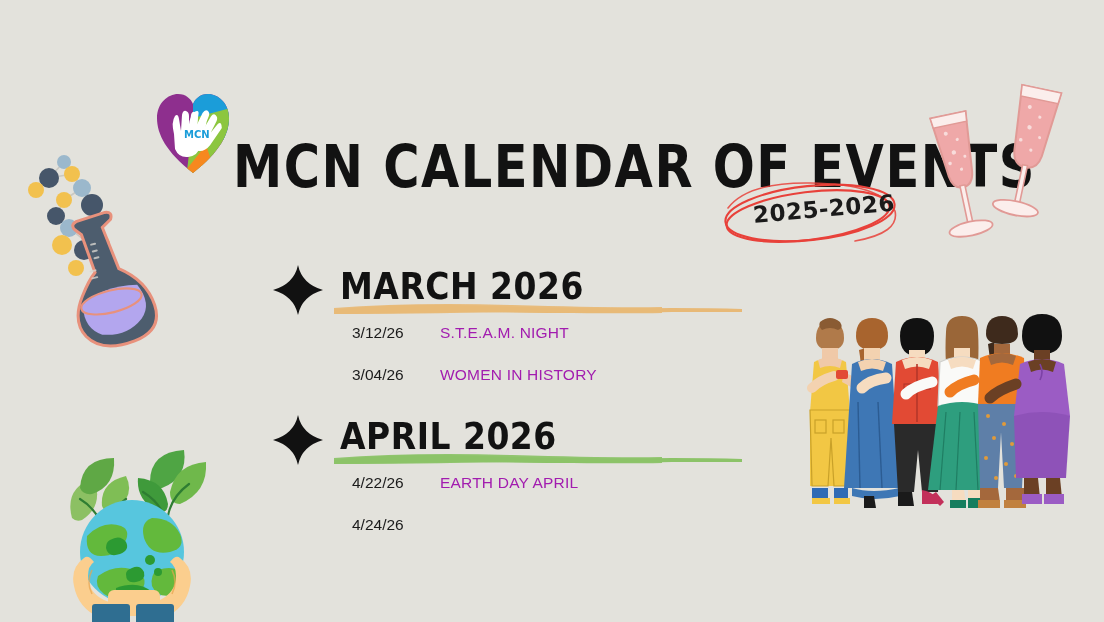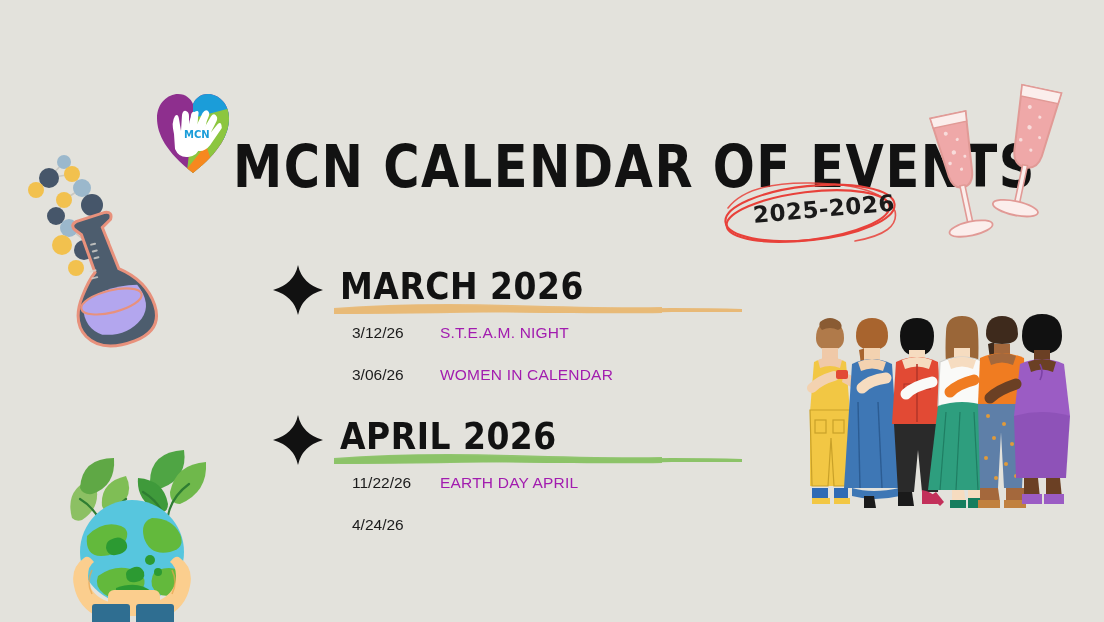--- a/index.html
+++ b/index.html
@@ -131,38 +131,38 @@
     <svg class="hl" viewBox="0 0 412 16" preserveAspectRatio="none">
       <path d="M2 10 Q60 3 150 6 Q260 9 340 8 Q380 8 410 9 L410 12 Q380 12 340 12 Q260 14 150 12 Q60 13 2 14 Z" fill="#E8B977"></path>
       <path d="M2 8 Q80 2 180 5 Q280 8 330 7 L330 13 Q280 14 180 12 Q80 14 2 14 Z" fill="#E8B977" opacity="0.95"></path>
     </svg>
     <div class="events">
       <div class="event-row">
         <span class="ev-date">3/12/26</span>
         <span class="ev-name">S.T.E.A.M. NIGHT</span>
       </div>
       <div class="event-row">
-        <span class="ev-date">3/06/26</span>
-        <span class="ev-name">WOMEN IN CALENDAR</span>
+        <span class="ev-date">3/04/26</span>
+        <span class="ev-name">WOMEN IN HISTORY</span>
       </div>
     </div>
   </div>
 
   <div class="month-block" style="left:272px;top:414px;">
     <svg class="star" viewBox="0 0 52 52">
       <path d="M26 1 Q30 20 51 26 Q30 32 26 51 Q22 32 1 26 Q22 20 26 1 Z" fill="#111111"></path>
     </svg>
     <div class="month-name">APRIL 2026</div>
     <svg class="hl" viewBox="0 0 412 16" preserveAspectRatio="none">
       <path d="M2 10 Q60 3 150 6 Q260 9 340 8 Q380 8 410 9 L410 12 Q380 12 340 12 Q260 14 150 12 Q60 13 2 14 Z" fill="#8CC368"></path>
       <path d="M2 8 Q80 2 180 5 Q280 8 330 7 L330 13 Q280 14 180 12 Q80 14 2 14 Z" fill="#8CC368" opacity="0.95"></path>
     </svg>
     <div class="events">
       <div class="event-row">
-        <span class="ev-date">11/22/26</span>
+        <span class="ev-date">4/22/26</span>
         <span class="ev-name">EARTH DAY APRIL</span>
       </div>
       <div class="event-row">
         <span class="ev-date">4/24/26</span>
       </div>
     </div>
   </div>
 
   <div class="art art-flask">
     <svg viewBox="0 0 200 215" width="200" height="215">

